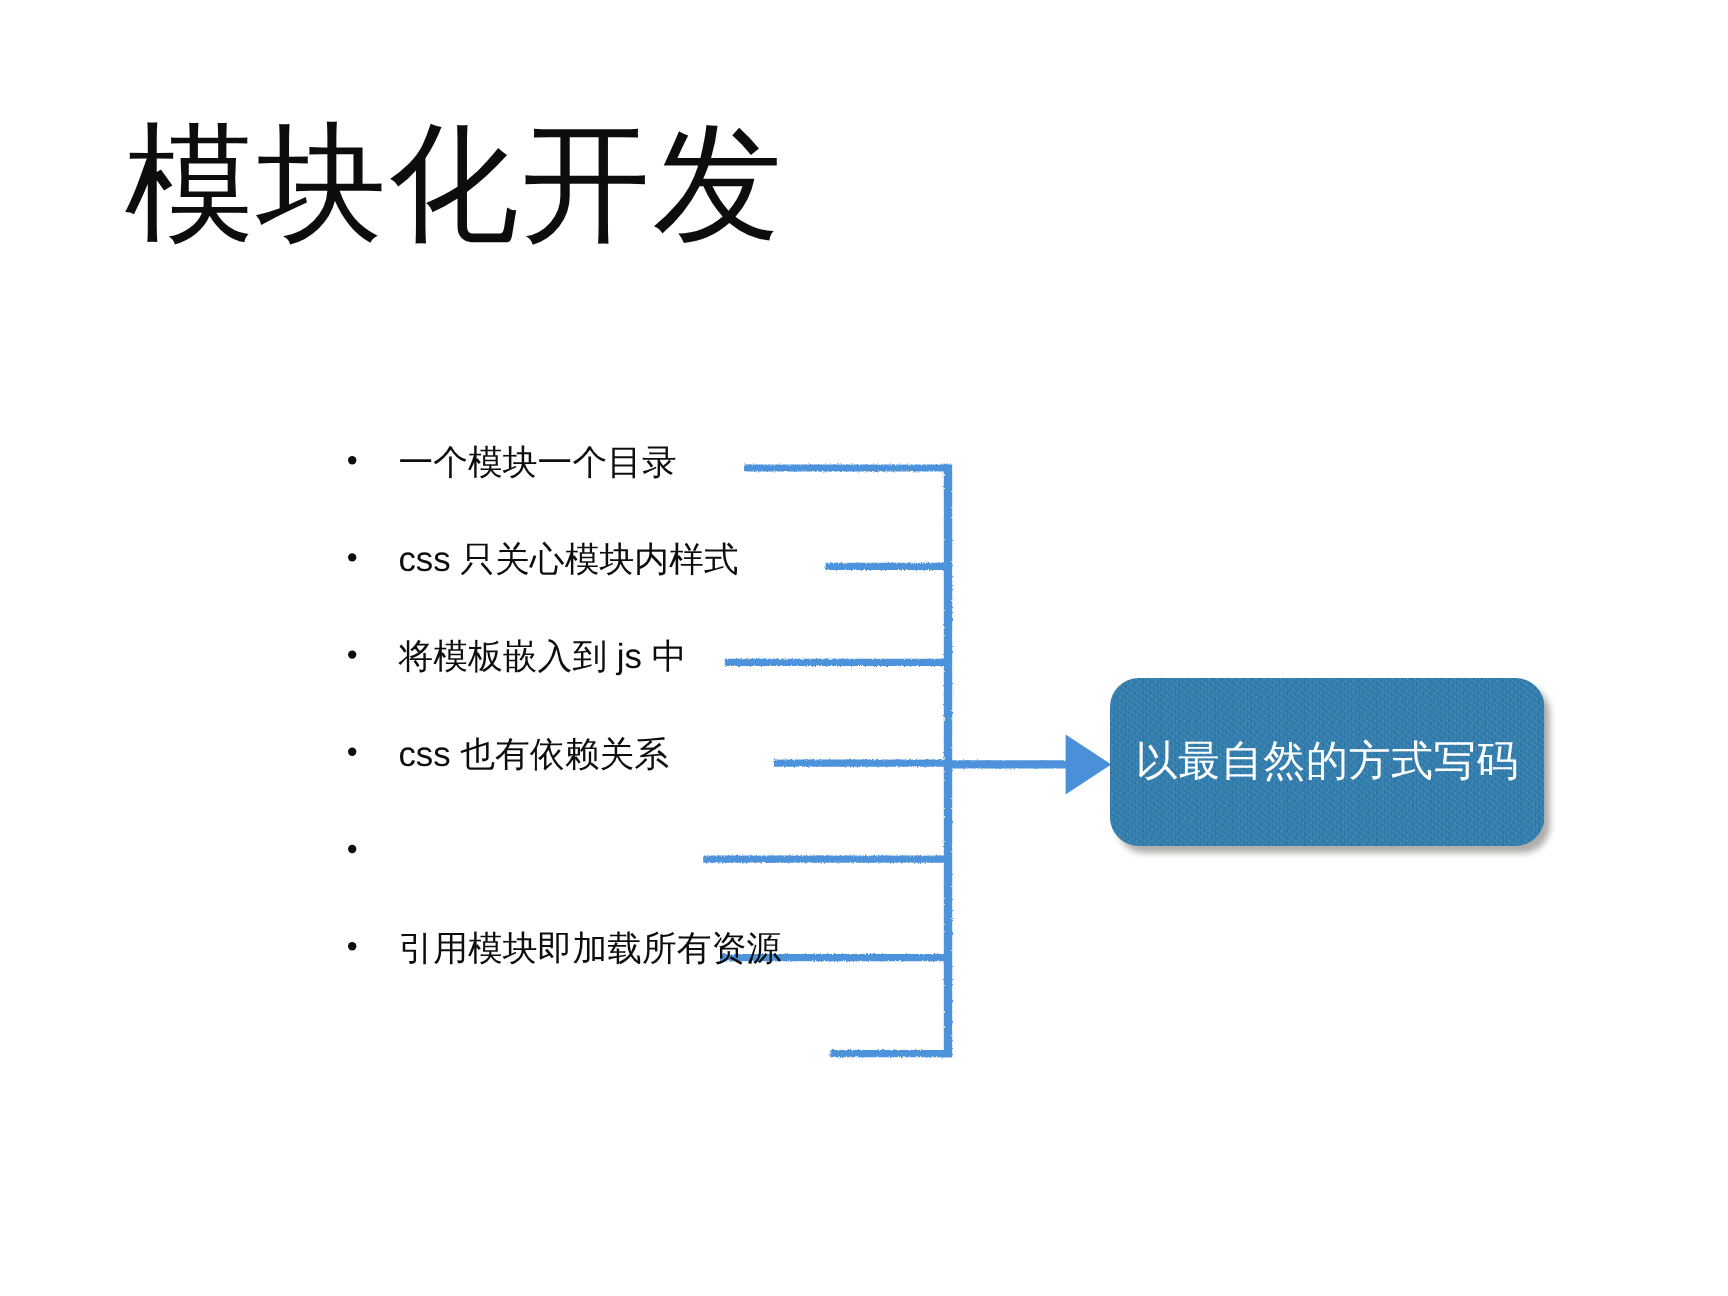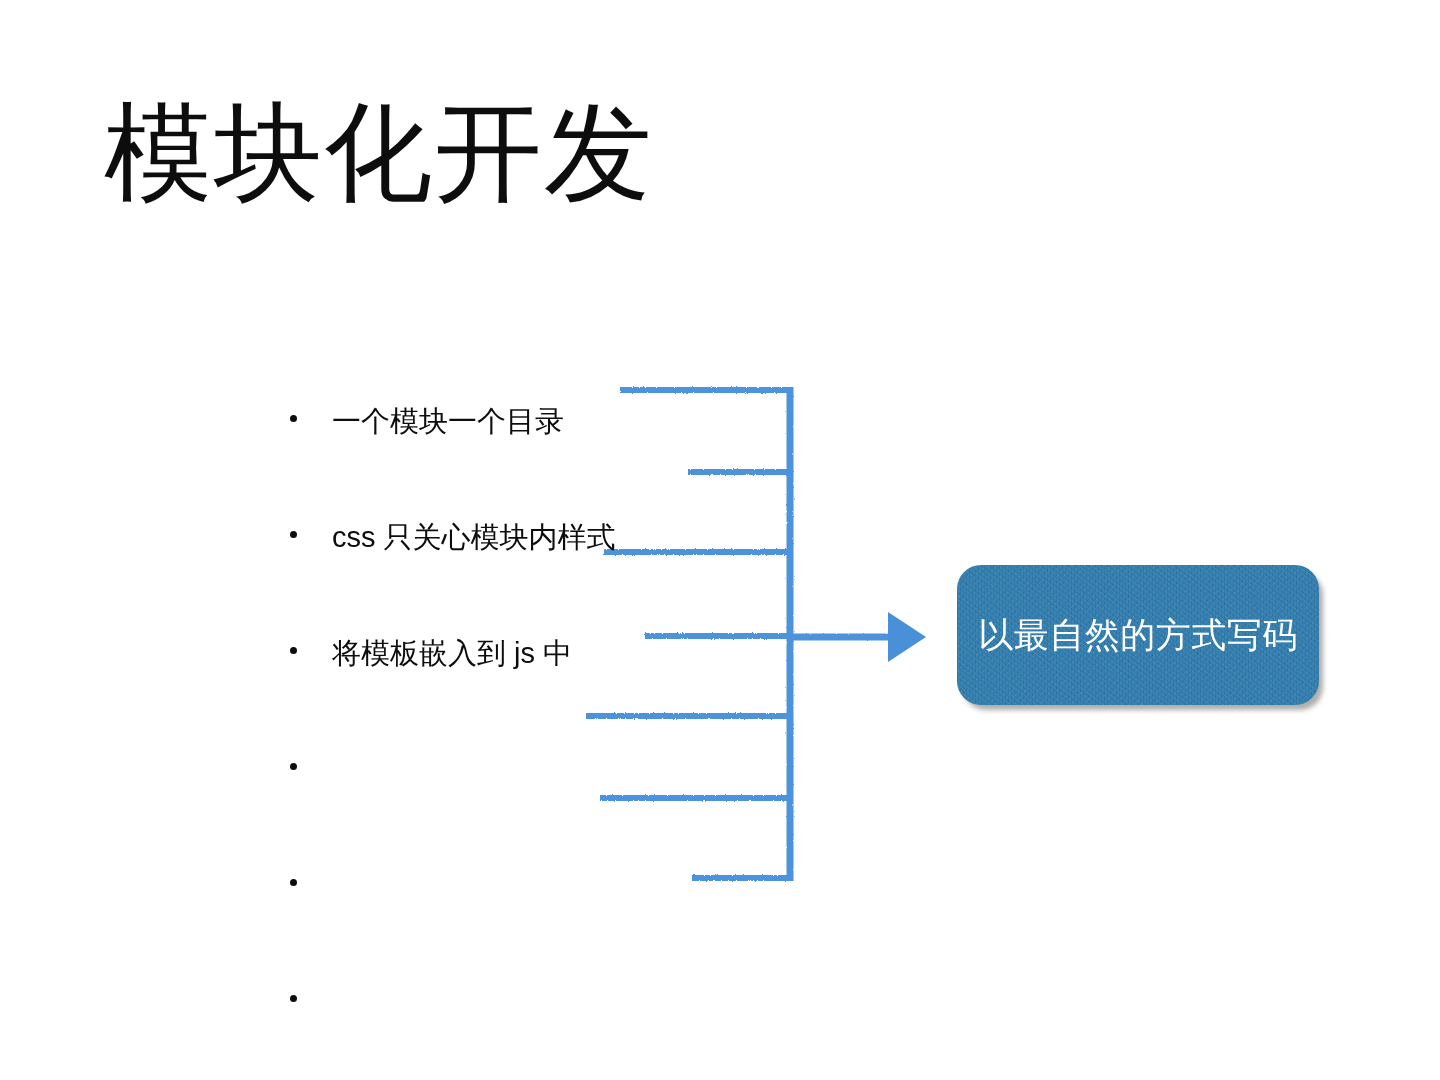--- a/index.html
+++ b/index.html
@@ -40,21 +40,20 @@
   
   #bullet-list {
     position: absolute;
     left: 286px;
     top: 366px;
     width: 560px;
   }
   .bullet-row {
     position: relative;
     height: 81px;
-    margin-top: 35px;
   }
   .bullet-dot {
     position: absolute;
     left: 4px;
     top: 14px;
     width: 7px;
     height: 7px;
     border-radius: 50%;
     background: #0d0d0d;
   }
@@ -155,29 +154,31 @@
       <span class="bullet-text">css 只关心模块内样式</span>
     </div>
 
     <div class="bullet-row">
       <span class="bullet-dot"></span>
       <span class="bullet-text">将模板嵌入到 js 中</span>
     </div>
 
     <div class="bullet-row">
       <span class="bullet-dot"></span>
+      <span class="bullet-text">css 也有依赖关系</span>
     </div>
 
     <div class="bullet-row">
       <span class="bullet-dot"></span>
     </div>
 
     <div class="bullet-row">
       <span class="bullet-dot"></span>
+      <span class="bullet-text">引用模块即加载所有资源</span>
     </div>
 
   </div>
 
-  <div id="callout-box" style="background-color: rgb(46, 124, 174); margin-left: 32px;">
+  <div id="callout-box" style="background-color: rgb(46, 124, 174);">
     <span id="callout-label" style="color: rgb(255, 255, 255);">以最自然的方式写码</span>
   </div>
 
 </div>
 
 </body></html>

